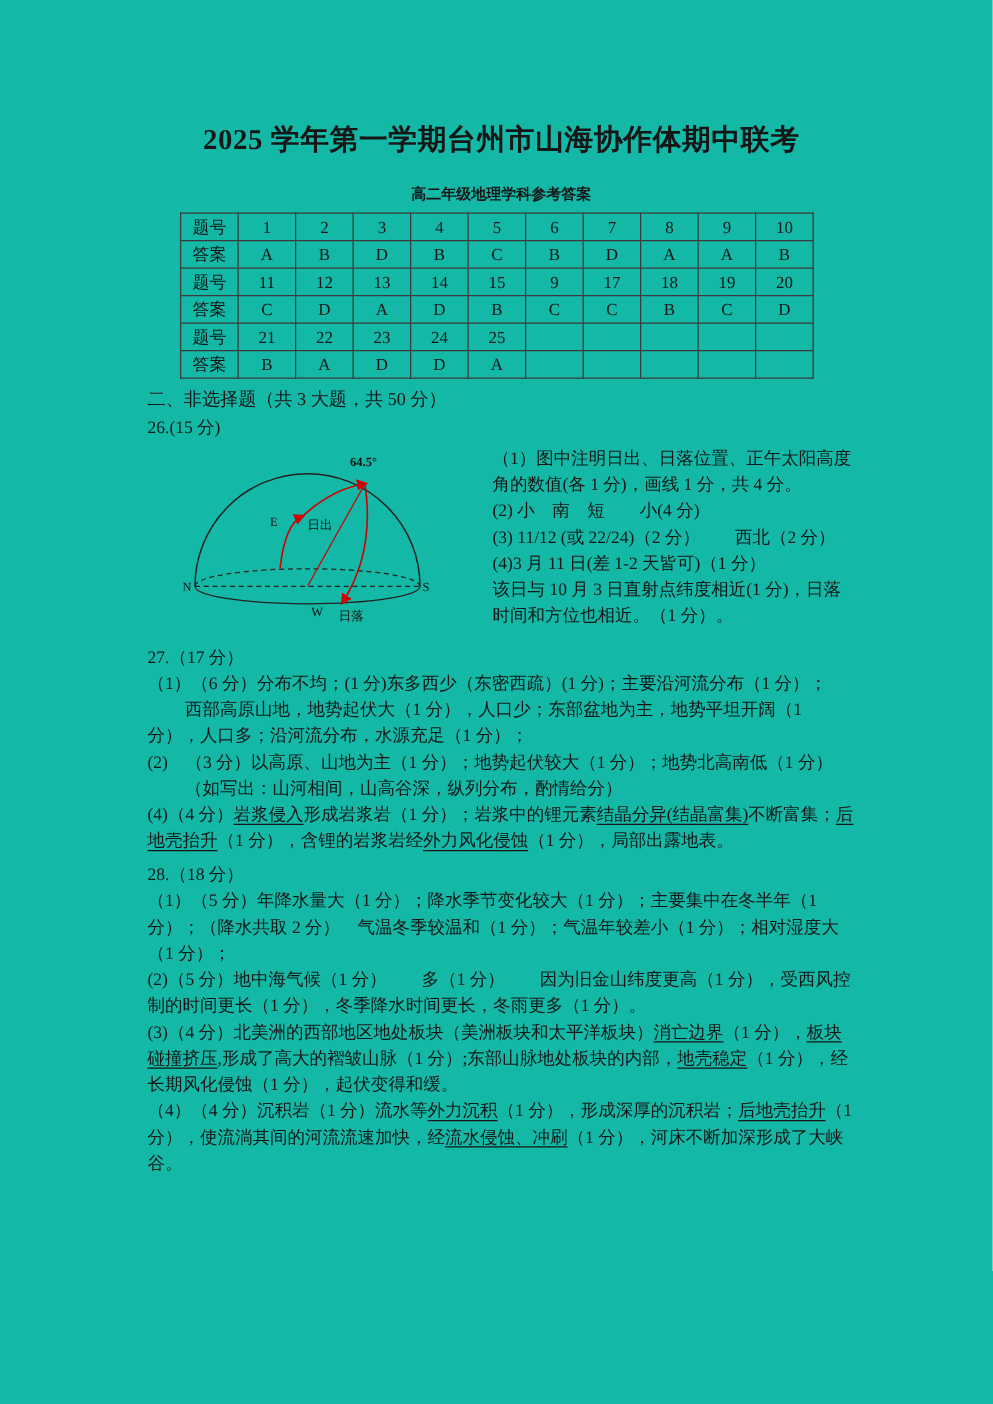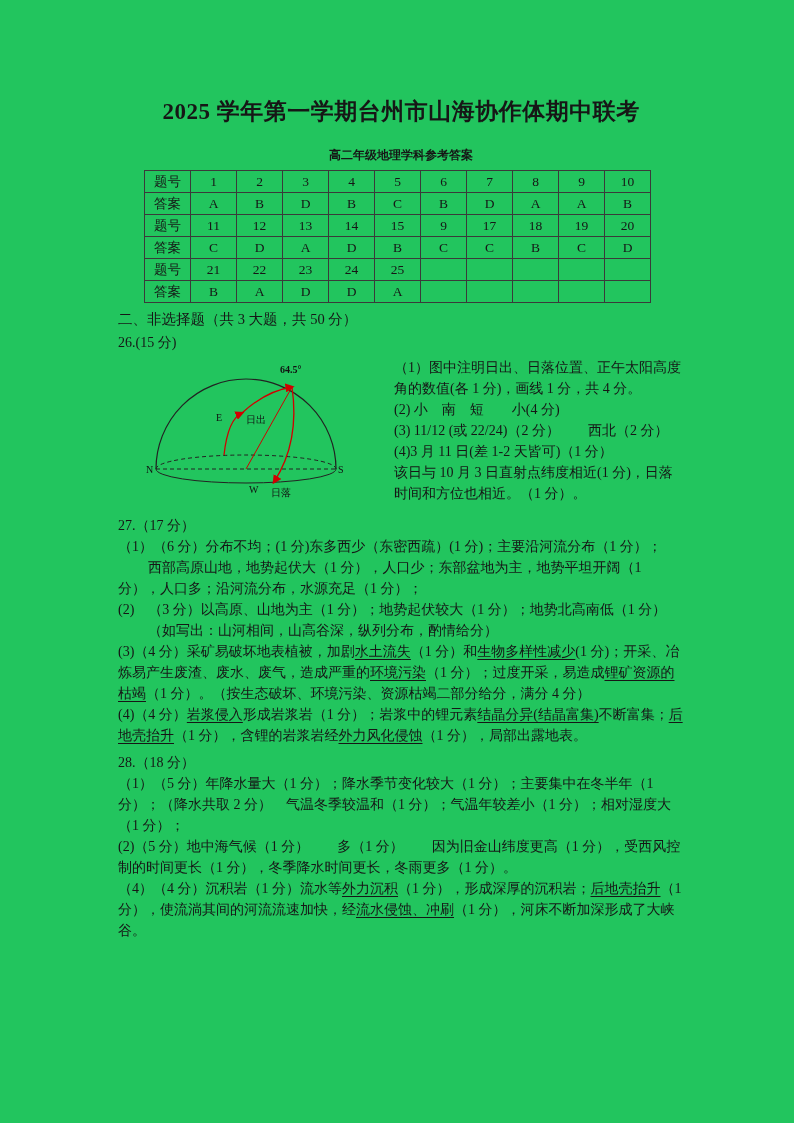--- a/index.html
+++ b/index.html
@@ -1,18 +1,18 @@
 <!DOCTYPE html>
 <html><head>
 <meta charset="utf-8">
 <style>
   html, body { margin: 0; padding: 0; }
   body { background: #ffffff; }
   .page {
-    width: 794px; height: 1123px; background: #22c55e; overflow: hidden;
+    width: 794px; height: 1123px; background: #14b8a6; overflow: hidden;
     font-family: "Liberation Serif", "DejaVu Serif", serif; color: #161616;
     position: relative;
   }
   .content { padding: 96px 110px 0 118px; }
   .title { text-align: center; font-size: 23px; font-weight: bold; margin: 0; letter-spacing: 0.5px; }
   .subtitle { text-align: center; font-size: 12px; font-weight: bold; margin: 20px 0 0 0; }
   .sec-heading { font-size: 14.5px; margin: 0; }
   .sec1-heading { margin-top: 58px; }
   .sec2-heading { margin-top: 7px; }
   .ans-table { border-collapse: collapse; margin: 6px 0 0 26px; }
@@ -159,25 +159,25 @@
         <p class="body-line">该日与 10 月 3 日直射点纬度相近(1 分)，日落时间和方位也相近。（1 分）。</p>
       </div>
     </div>
 
     <div class="qblock">
       <p class="body-line">27.（17 分）</p>
       <p class="body-line"><span>（1）（6 分）分布不均；(1 分)东多西少（东密西疏）(1 分)；主要沿河流分布（1 分）；</span></p>
       <p class="body-line ind"><span>西部高原山地，地势起伏大（1 分），人口少；东部盆地为主，地势平坦开阔（1 分），人口多；沿河流分布，水源充足（1 分）；</span></p>
       <p class="body-line"><span>(2)　（3 分）以高原、山地为主（1 分）；地势起伏较大（1 分）；地势北高南低（1 分）</span></p>
       <p class="body-line ind"><span>（如写出：山河相间，山高谷深，纵列分布，酌情给分）</span></p>
-      <p class="body-line"><span>(3)（4 分）采矿易破坏地表植被，加剧</span><span class="u">水土流失</span><span>（1 分）和</span><span class="u">生物多样性减少</span><span>(1 分)；开采、冶炼易产生废渣、废水、废气，造成严重的</span><span class="u">环境污染</span><span>（1 分）；过度开采，易造成</span><span class="u">锂矿资源的枯竭</span><span>（1 分）。（按生态破坏、环境污染、资源枯竭二部分给分，满分 4 分）</span></p>
       <p class="body-line"><span>(4)（4 分）</span><span class="u">岩浆侵入</span><span>形成岩浆岩（1 分）；岩浆中的锂元素</span><span class="u">结晶分异(结晶富集)</span><span>不断富集；</span><span class="u">后地壳抬升</span><span>（1 分），含锂的岩浆岩经</span><span class="u">外力风化侵蚀</span><span>（1 分），局部出露地表。</span></p>
     </div>
 
     <div class="qblock">
       <p class="body-line">28.（18 分）</p>
       <p class="body-line"><span>（1）（5 分）年降水量大（1 分）；降水季节变化较大（1 分）；主要集中在冬半年（1 分）；（降水共取 2 分）　气温冬季较温和（1 分）；气温年较差小（1 分）；相对湿度大（1 分）；</span></p>
       <p class="body-line"><span>(2)（5 分）地中海气候（1 分）　　多（1 分）　　因为旧金山纬度更高（1 分），受西风控制的时间更长（1 分），冬季降水时间更长，冬雨更多（1 分）。</span></p>
+      <p class="body-line"><span>(3)（4 分）北美洲的西部地区地处板块（美洲板块和太平洋板块）</span><span class="u">消亡边界</span><span>（1 分），</span><span class="u">板块碰撞挤压</span><span>,形成了高大的褶皱山脉（1 分）;东部山脉地处板块的内部，</span><span class="u">地壳稳定</span><span>（1 分），经长期风化侵蚀（1 分），起伏变得和缓。</span></p>
       <p class="body-line"><span>（4）（4 分）沉积岩（1 分）流水等</span><span class="u">外力沉积</span><span>（1 分），形成深厚的沉积岩；</span><span class="u">后地壳抬升</span><span>（1 分），使流淌其间的河流流速加快，经</span><span class="u">流水侵蚀、冲刷</span><span>（1 分），河床不断加深形成了大峡谷。</span></p>
     </div>
 
   </div>
 </div>
 
 </body></html>

